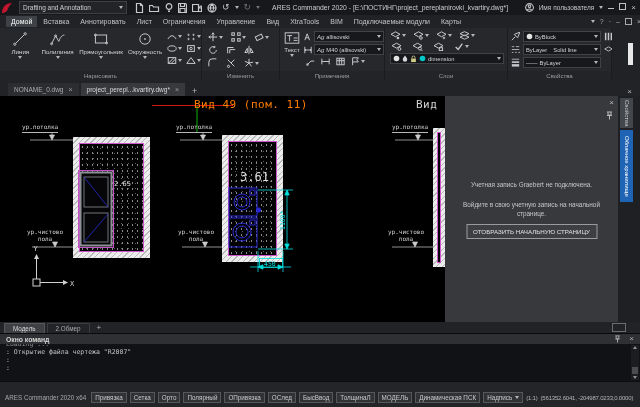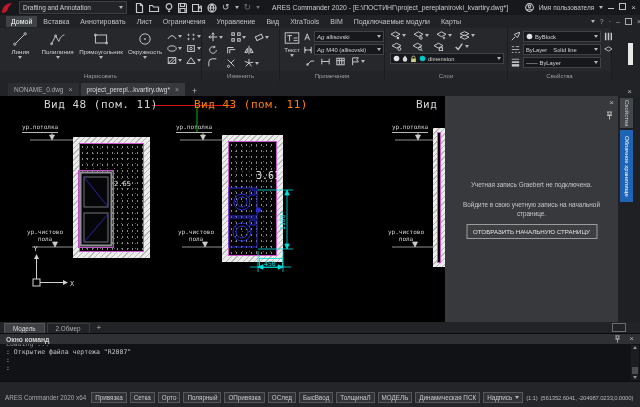--- a/index.html
+++ b/index.html
@@ -621,25 +621,24 @@
       <rect x="33" y="183" width="7" height="7"></rect>
       <line x1="36.5" y1="183" x2="36.5" y2="163"></line>
       <polygon points="34,163 39,163 36.5,158" fill="#d0d0d0" stroke="none"></polygon>
       <line x1="40" y1="186.5" x2="63" y2="186.5"></line>
       <polygon points="63,184 63,189 68,186.5" fill="#d0d0d0" stroke="none"></polygon>
       <text x="33.5" y="155" font-size="7" fill="#d0d0d0" stroke="none" font-family="DejaVu Sans Mono,monospace">Y</text>
       <text x="70" y="189.5" font-size="7" fill="#d0d0d0" stroke="none" font-family="DejaVu Sans Mono,monospace">X</text>
     </g>
   </svg>
 
-  <div class="ctext" style="left:44px;top:2px;font-size:11px;letter-spacing:0.5px;color:#d2d2d2">Вид 48 (пом. 11)</div>
-  <div class="ctext" style="left:194px;top:2px;font-size:11px;letter-spacing:0.5px;color:#ff7e00">Вид 43 (пом. 11)</div>
+  <div class="ctext" style="left:194px;top:2px;font-size:11px;letter-spacing:0.5px;color:#ff7e00">Вид 49 (пом. 11)</div>
   <div class="ctext" style="left:416px;top:2px;font-size:11px;letter-spacing:0.5px;color:#d2d2d2">Вид</div>
   <div class="ctext" style="left:114px;top:84px;font-size:7px;color:#dedede">2.65</div>
-  <div class="ctext" style="left:256px;top:74px;font-size:10px;color:#dedede">3.61</div>
+  <div class="ctext" style="left:240px;top:74px;font-size:12px;color:#dedede">3.61</div>
 
   <div class="lblc" style="left:22px;top:28px">ур.потолка</div>
   <div class="lblc" style="left:176px;top:28px">ур.потолка</div>
   <div class="lblc" style="left:392px;top:28px">ур.потолка</div>
 
   <div class="lblf" style="left:25px;top:133px">
     <span>ур.чистово</span><br><span>пола</span>
   </div>
   <div class="lblf" style="left:176px;top:133px">
     <span>ур.чистово</span><br><span>пола</span>

